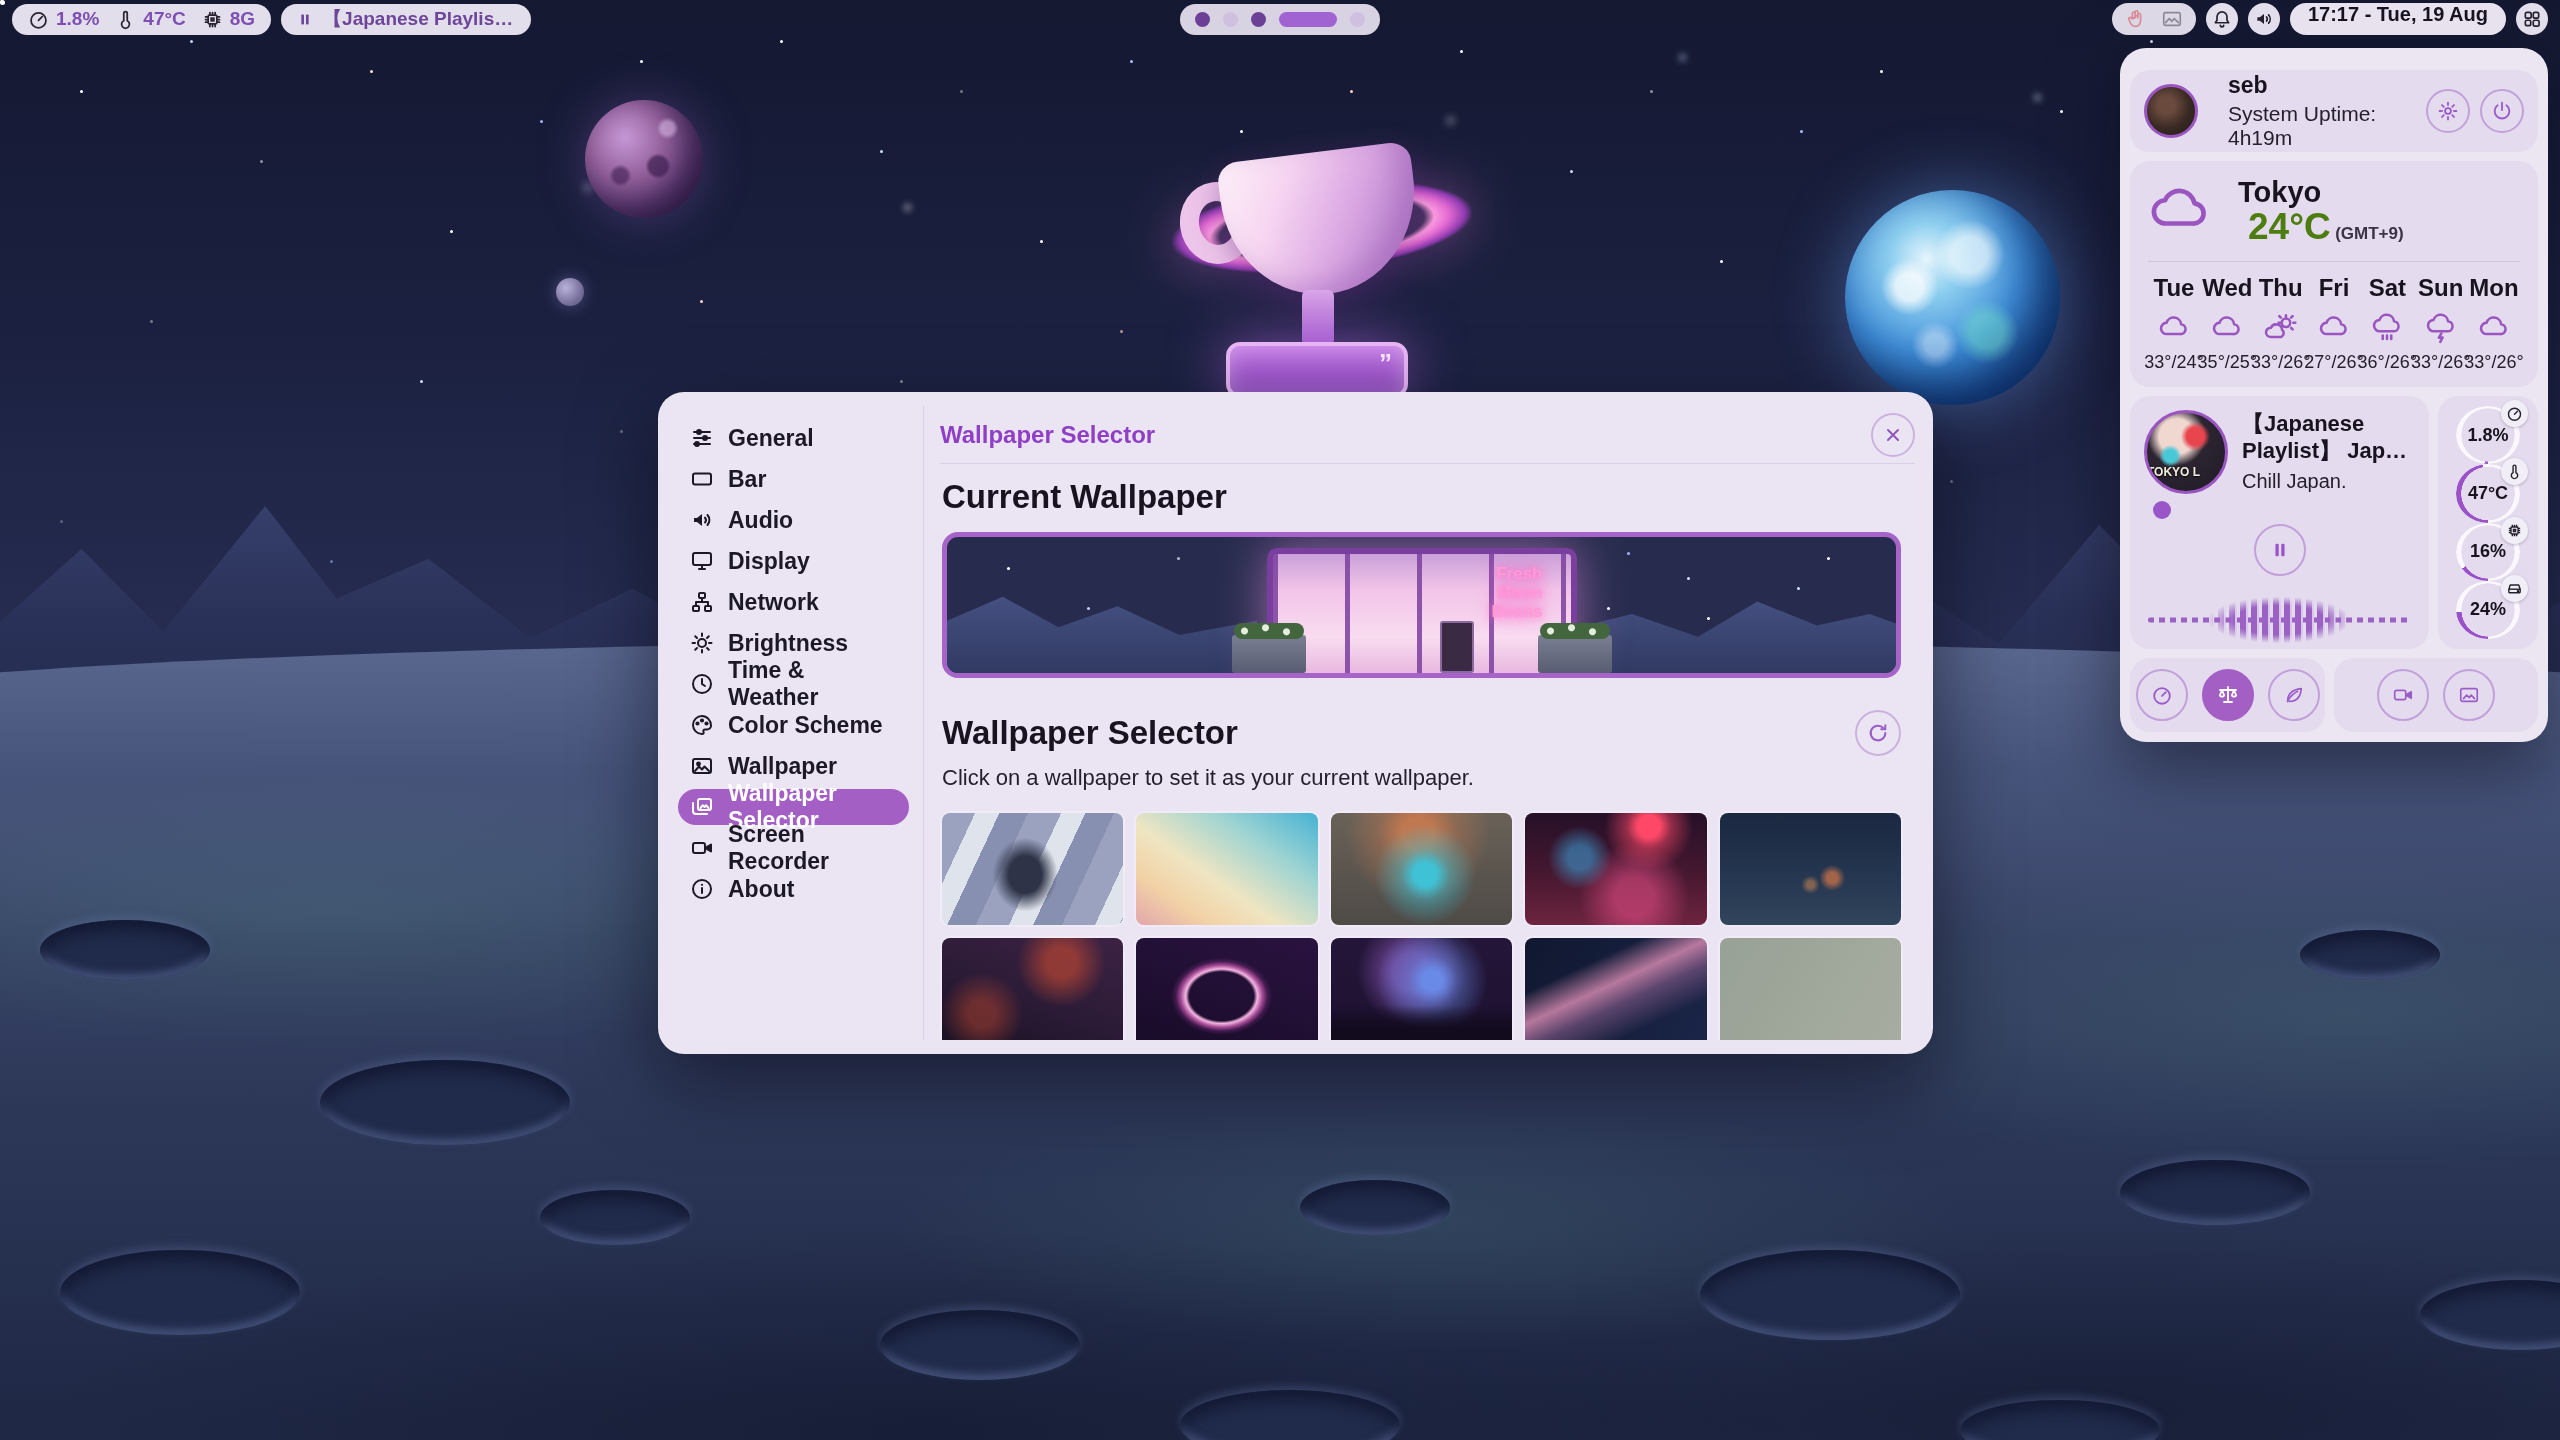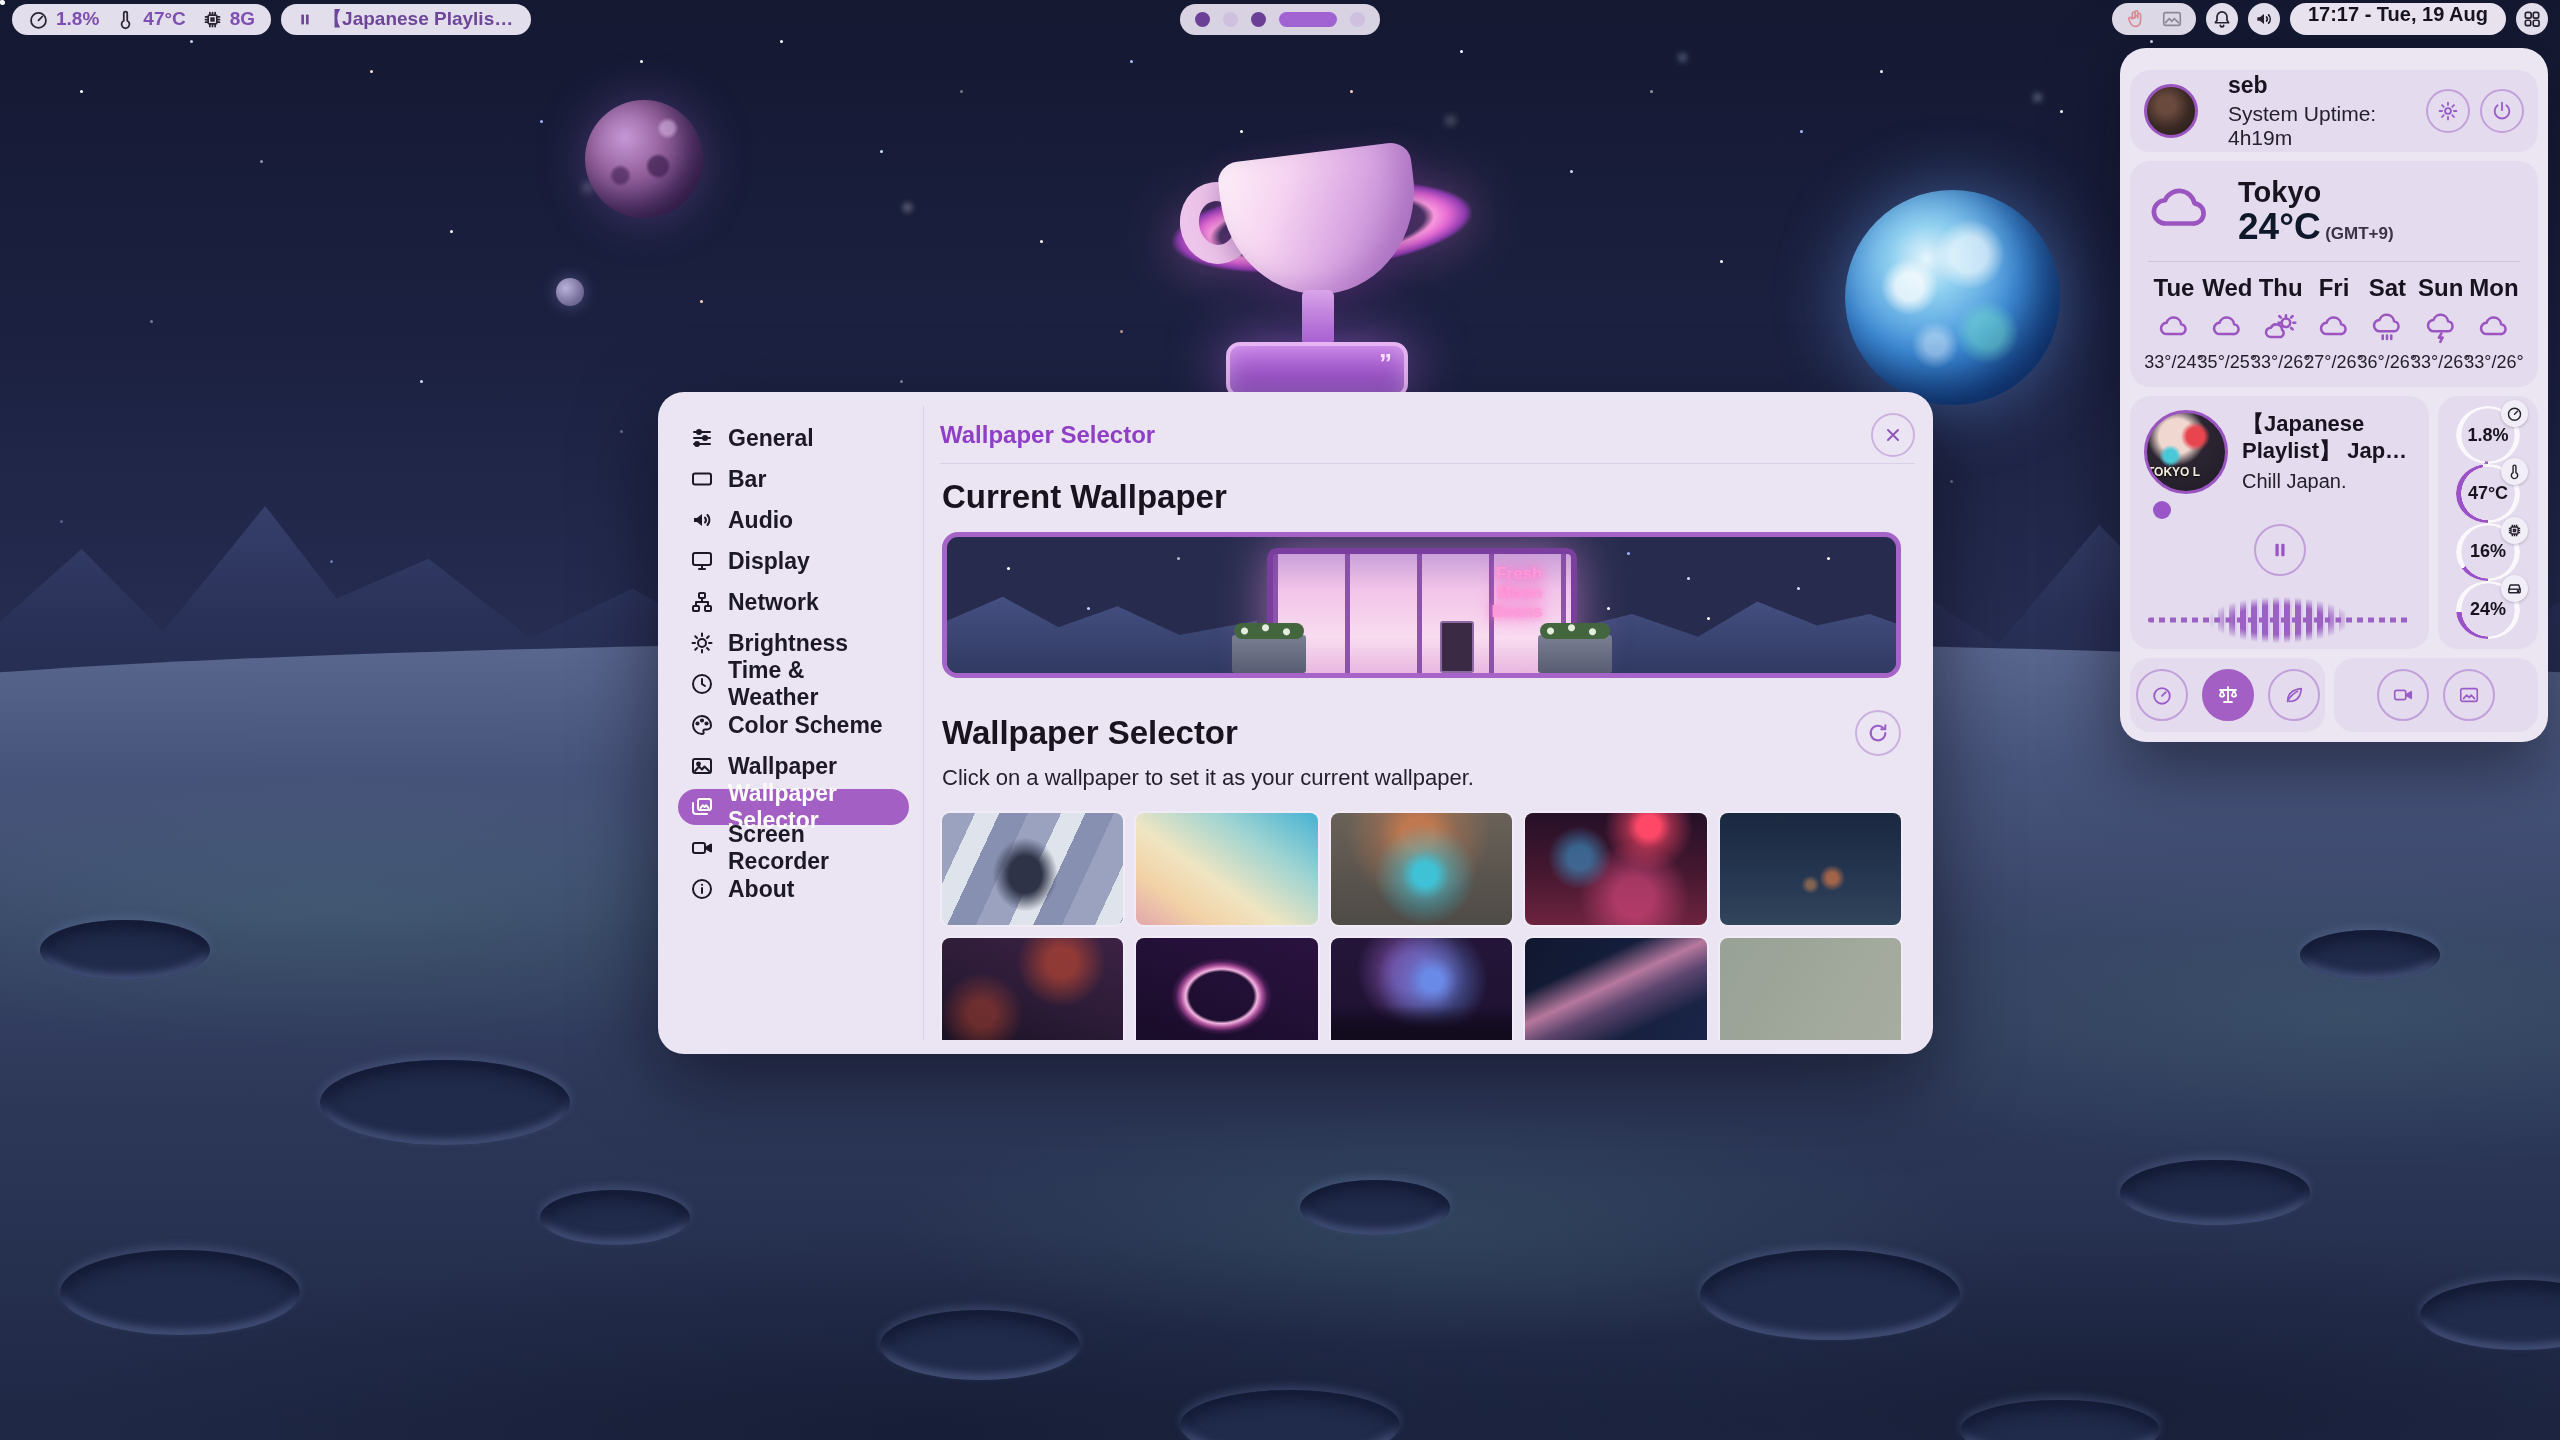--- a/index.html
+++ b/index.html
@@ -143,21 +143,21 @@
     background:radial-gradient(circle at 40% 38%,#6b4a3e 0 20%,#3a2a24 55%,#201714 100%),linear-gradient(120deg,#4a3228,#241a16);}
   .u-meta{display:flex;flex-direction:column;gap:3px;min-width:0;}
   .u-name{font-size:23px;font-weight:bold;color:#18131f;}
   .u-uptime{font-size:21px;color:#26202e;}
   .icon-btn{width:44px;height:44px;border-radius:50%;border:2px solid #c2a0da;display:flex;align-items:center;justify-content:center;color:#9a5cc8;cursor:pointer;background:transparent;flex:none;}
   .u-btns{margin-left:auto;display:flex;gap:10px;}
   .weather-card{padding:16px 18px 14px;flex:none;}
   .w-top{display:flex;gap:28px;}
   .w-cloud{color:#9a55c0;}
   .w-city{font-size:29px;font-weight:bold;color:#18131f;line-height:30px;}
-  .w-temp{font-size:37px;font-weight:bold;color:#0f172a;line-height:40px;}
+  .w-temp{font-size:37px;font-weight:bold;color:#4d7c0f;line-height:40px;margin-left:10px;}
   .w-tz{font-size:17px;font-weight:bold;color:#3a3344;}
   .w-div{border:none;border-top:1px solid #cfc3de;margin:14px 0 12px;}
   .w-row{display:flex;justify-content:space-between;}
   .w-col{display:flex;flex-direction:column;align-items:center;gap:8px;width:52px;}
   .w-day{font-size:24px;font-weight:bold;color:#18131f;}
   .w-ic{color:#9a55c0;}
   .w-temps{font-size:18px;color:#26202e;white-space:nowrap;}
   .media-row{display:flex;gap:9px;flex:1;min-height:0;}
   .media-card{flex:1;padding:14px;display:flex;flex-direction:column;}
   .m-top{display:flex;gap:14px;align-items:flex-start;}

